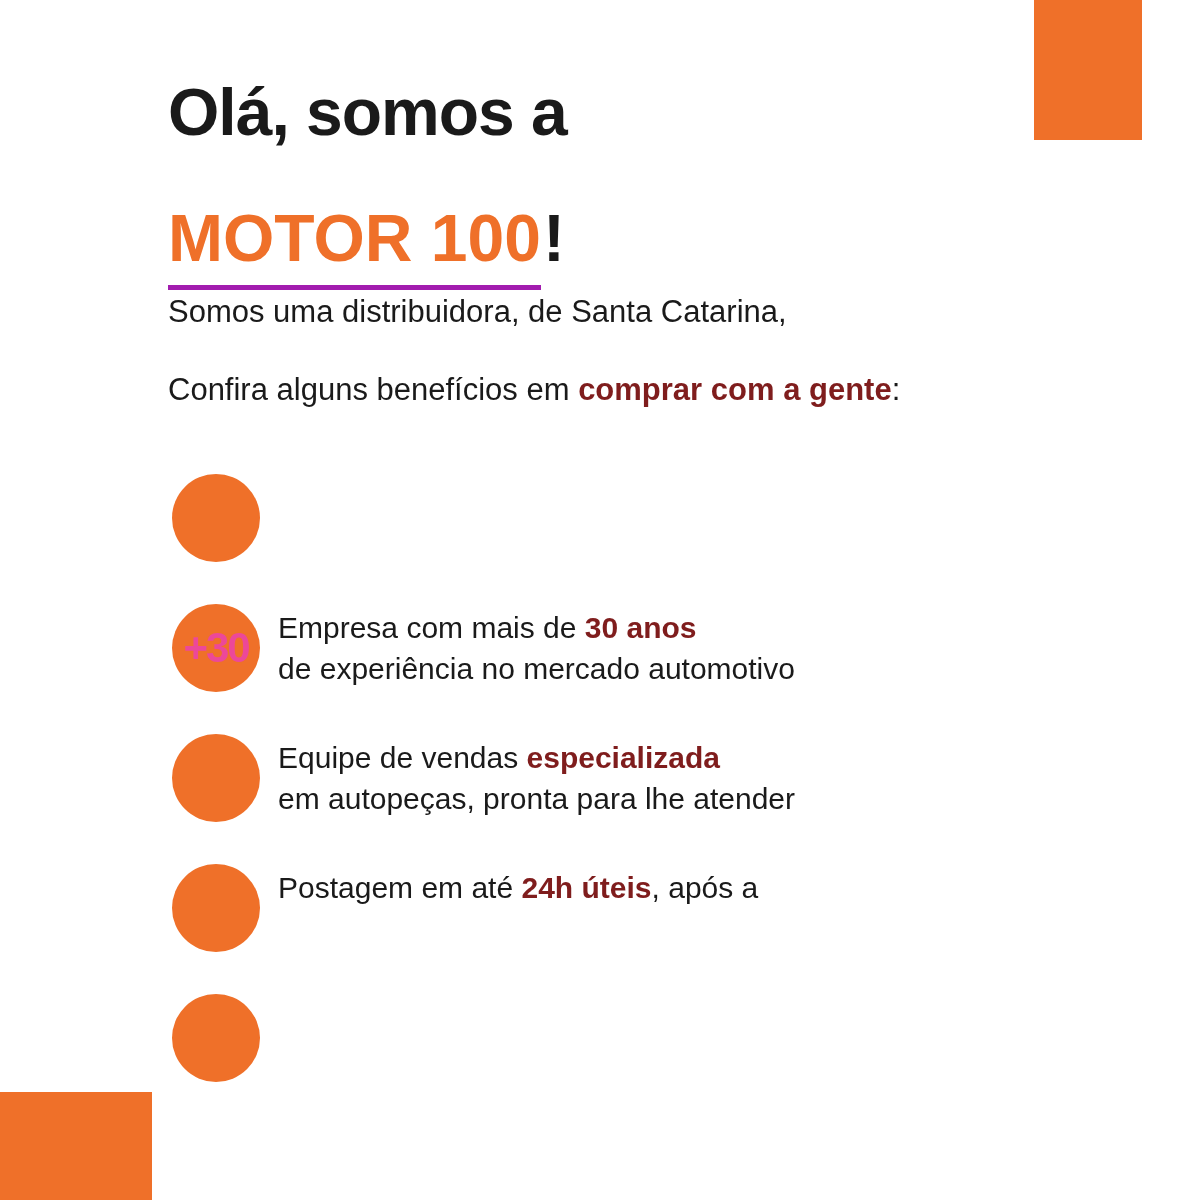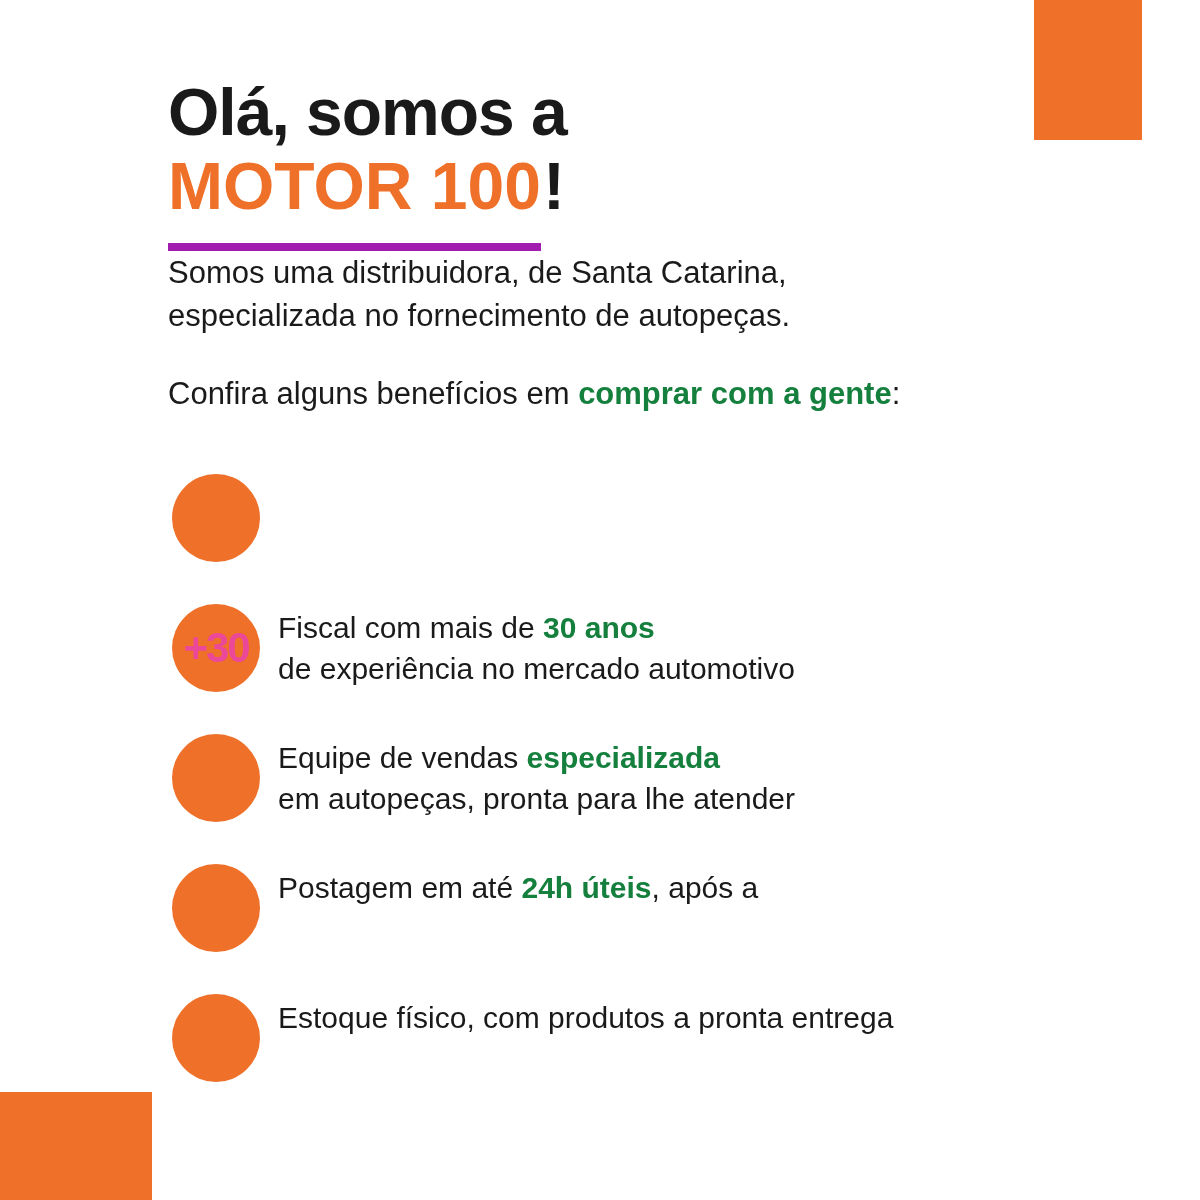--- a/index.html
+++ b/index.html
@@ -39,57 +39,58 @@
     left: 168px;
     top: 78px;
     width: 900px;
   }
   .headline-1 {
     font-size: 66px;
     font-weight: bold;
     color: #1a1a1a;
     letter-spacing: -1px;
     line-height: 1.05;
-    margin: 0 0 4px 0;
+    margin: 0 0 12px 0;
   }
   .headline-2 {
     font-size: 66px;
     font-weight: bold;
     color: #1a1a1a;
     letter-spacing: 0px;
     line-height: 1.08;
     margin: 0;
     display: flex;
     align-items: baseline;
   }
   .brand {
     color: #ef7029;
-    border-bottom: 8px solid #a21caf;
-    padding-bottom: 20px;
+    border-bottom: 5px solid #a21caf;
+    padding-bottom: 10px;
     display: inline-block;
+    margin-top: 44px;
   }
   .bang {
     color: #1a1a1a;
     margin-left: 2px;
   }
 
   
   .intro {
     font-size: 31px;
     color: #1a1a1a;
     line-height: 1.40;
   }
   .subline {
     margin-top: 36px;
     font-size: 31px;
     color: #1a1a1a;
     line-height: 1.35;
   }
   .accent {
-    color: #15803d;
+    color: #7f1d1d;
     font-weight: bold;
     text-align: right;
   }
 
   
   .benefits {
     position: absolute;
     left: 168px;
     top: 470px;
     width: 950px;
@@ -150,21 +151,20 @@
 
 <div class="content">
   <h1 class="headline-1">Olá, somos a</h1>
   <h1 class="headline-2">
     <span class="brand">MOTOR 100</span>
       <span class="bang">!</span>
   </h1>
 
   <div class="intro">
     <div>Somos uma distribuidora, de Santa Catarina,</div>
-    <div>especializada no fornecimento de autopeças.</div>
   </div>
 
   <div class="subline">
     <span>Confira alguns benefícios em </span><span class="accent">comprar com a gente</span><span>:</span>
   </div>
 </div>
 
 <div class="benefits">
 
   <div class="benefit">
@@ -185,21 +185,21 @@
       </svg>
     </div>
   </div>
 
   <div class="benefit">
     <div class="benefit-icon">
       <div class="circle"></div>
       <div class="badge-num">+30</div>
     </div>
     <div class="benefit-text">
-      <div><span>Fiscal com mais de </span><span class="accent">30 anos</span></div>
+      <div><span>Empresa com mais de </span><span class="accent">30 anos</span></div>
       <div><span>de experiência no mercado automotivo</span></div>
     </div>
   </div>
 
   <div class="benefit">
     <div class="benefit-icon">
       <div class="circle"></div>
       <svg width="96" height="96" viewBox="0 0 96 96">
         <circle cx="48" cy="38" r="15" fill="#f7f7f7"></circle>
         <path d="M22 84 C22 64 34 56 48 56 C62 56 74 64 74 84 Z" fill="#f7f7f7"></path>
@@ -241,18 +241,15 @@
         <rect x="28" y="20" width="40" height="56" rx="3" fill="#fbfbfb"></rect>
         <rect x="38" y="14" width="20" height="10" rx="3" fill="#3b3b3b"></rect>
         <rect x="34" y="32" width="28" height="4" fill="#ef7029"></rect>
         <rect x="34" y="40" width="28" height="4" fill="#ef7029"></rect>
         <rect x="34" y="48" width="28" height="4" fill="#ef7029"></rect>
         <rect x="34" y="56" width="18" height="4" fill="#ef7029"></rect>
         <circle cx="60" cy="64" r="13" fill="#ef7029"></circle>
         <polyline points="54,64 58,69 66,59" fill="none" stroke="#ffffff" stroke-width="4" stroke-linecap="round" stroke-linejoin="round"></polyline>
       </svg>
     </div>
-    <div class="benefit-text">
-      <div><span>Estoque físico, com produtos a pronta entrega</span></div>
-    </div>
   </div>
 
 </div>
 
 </body></html>

